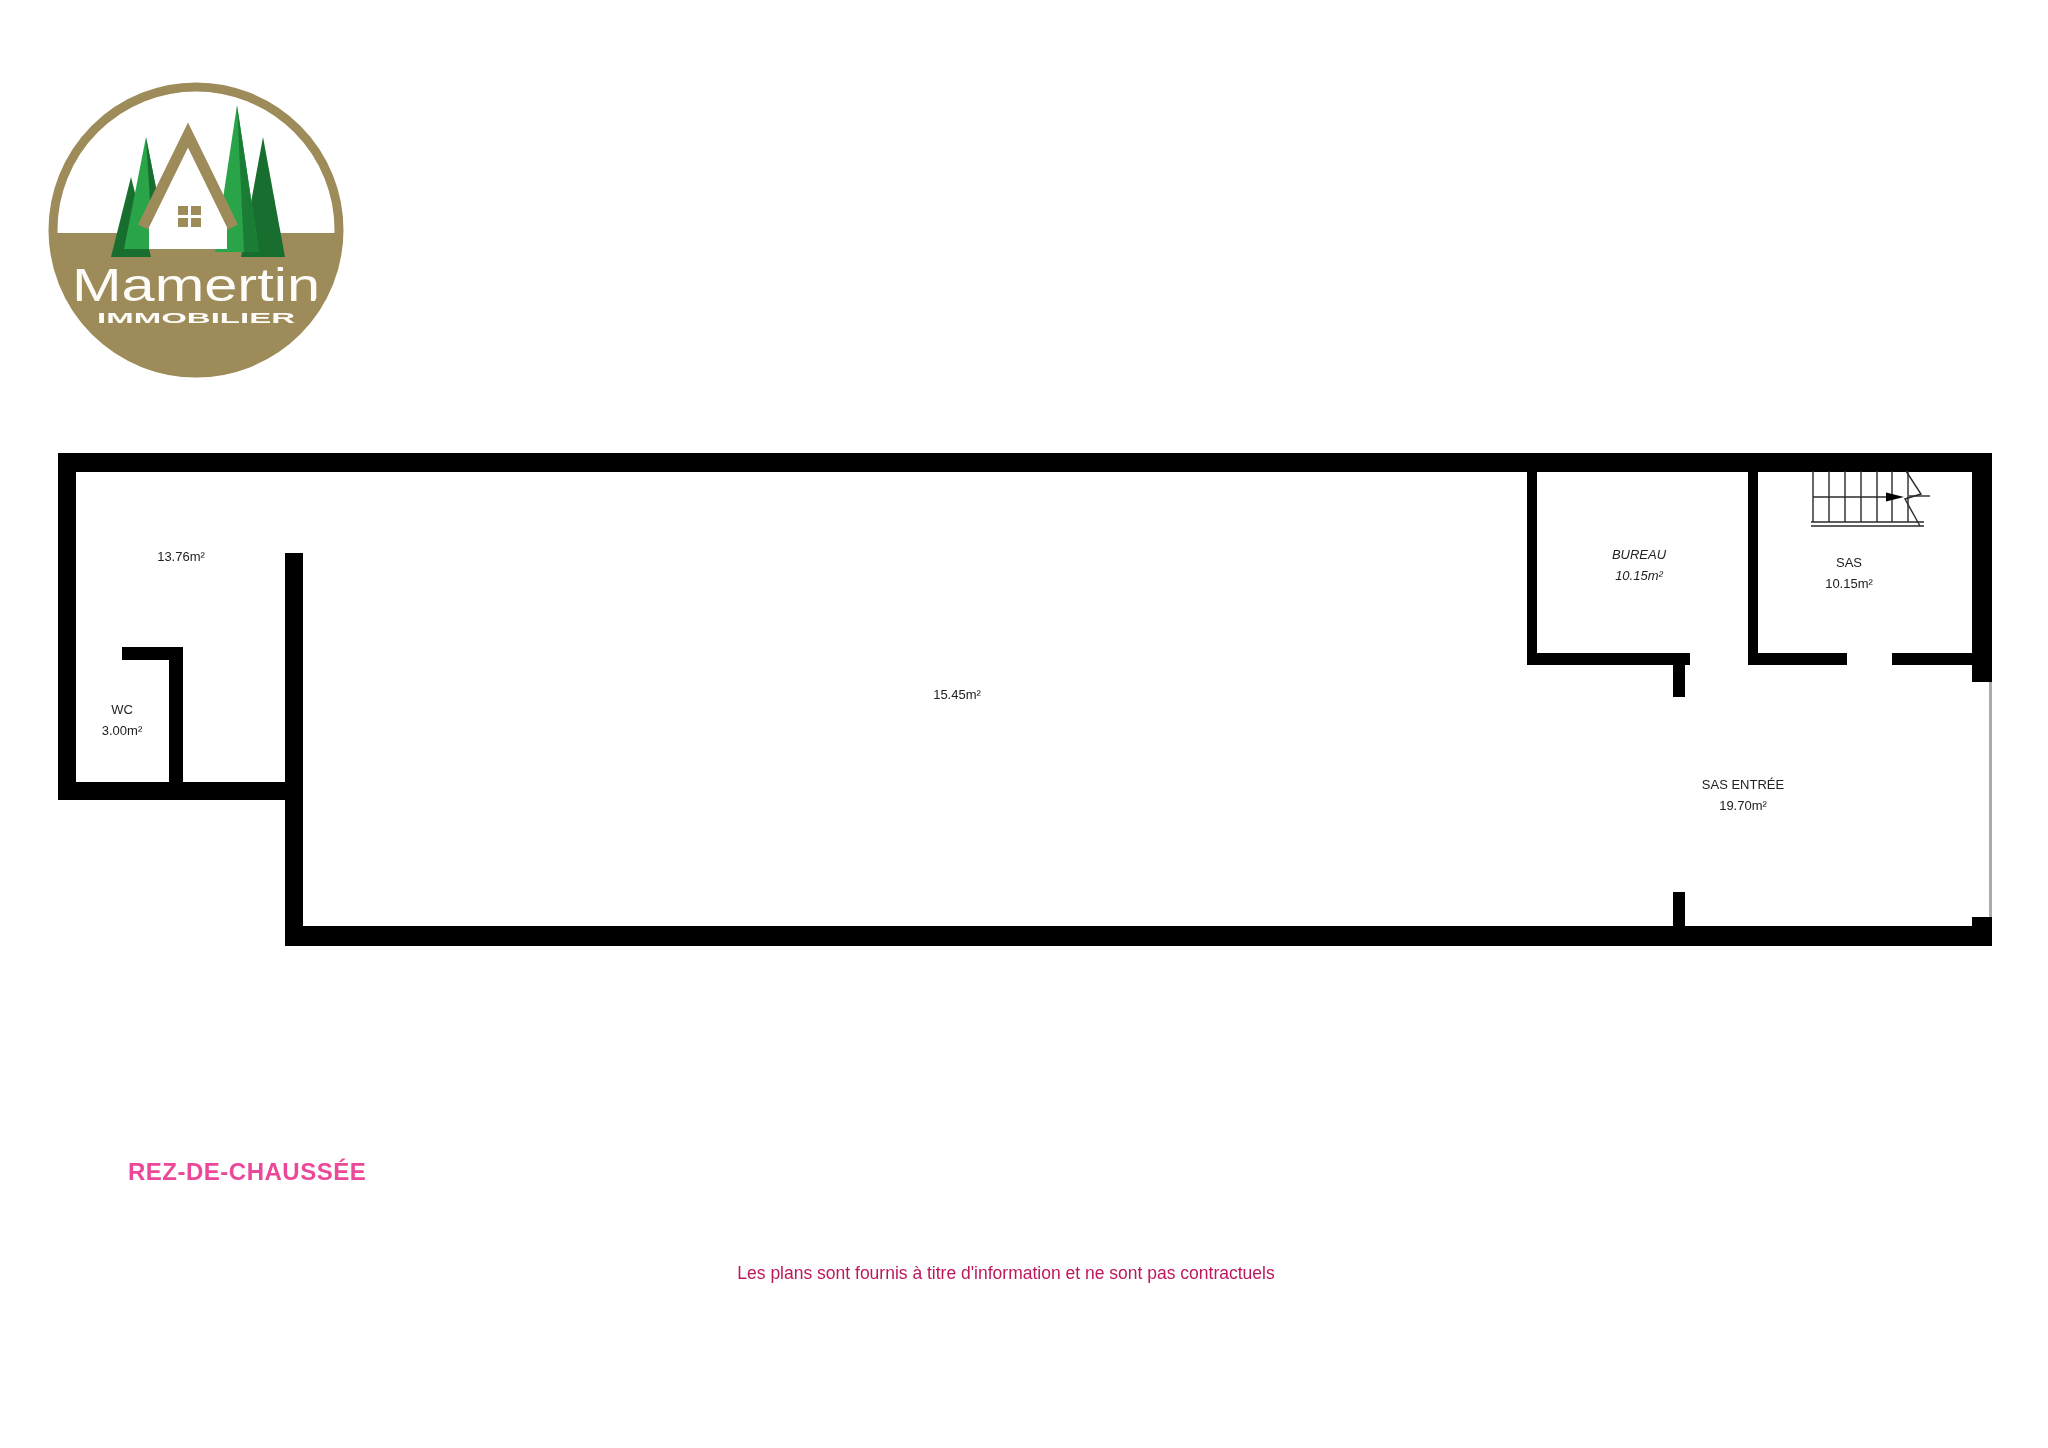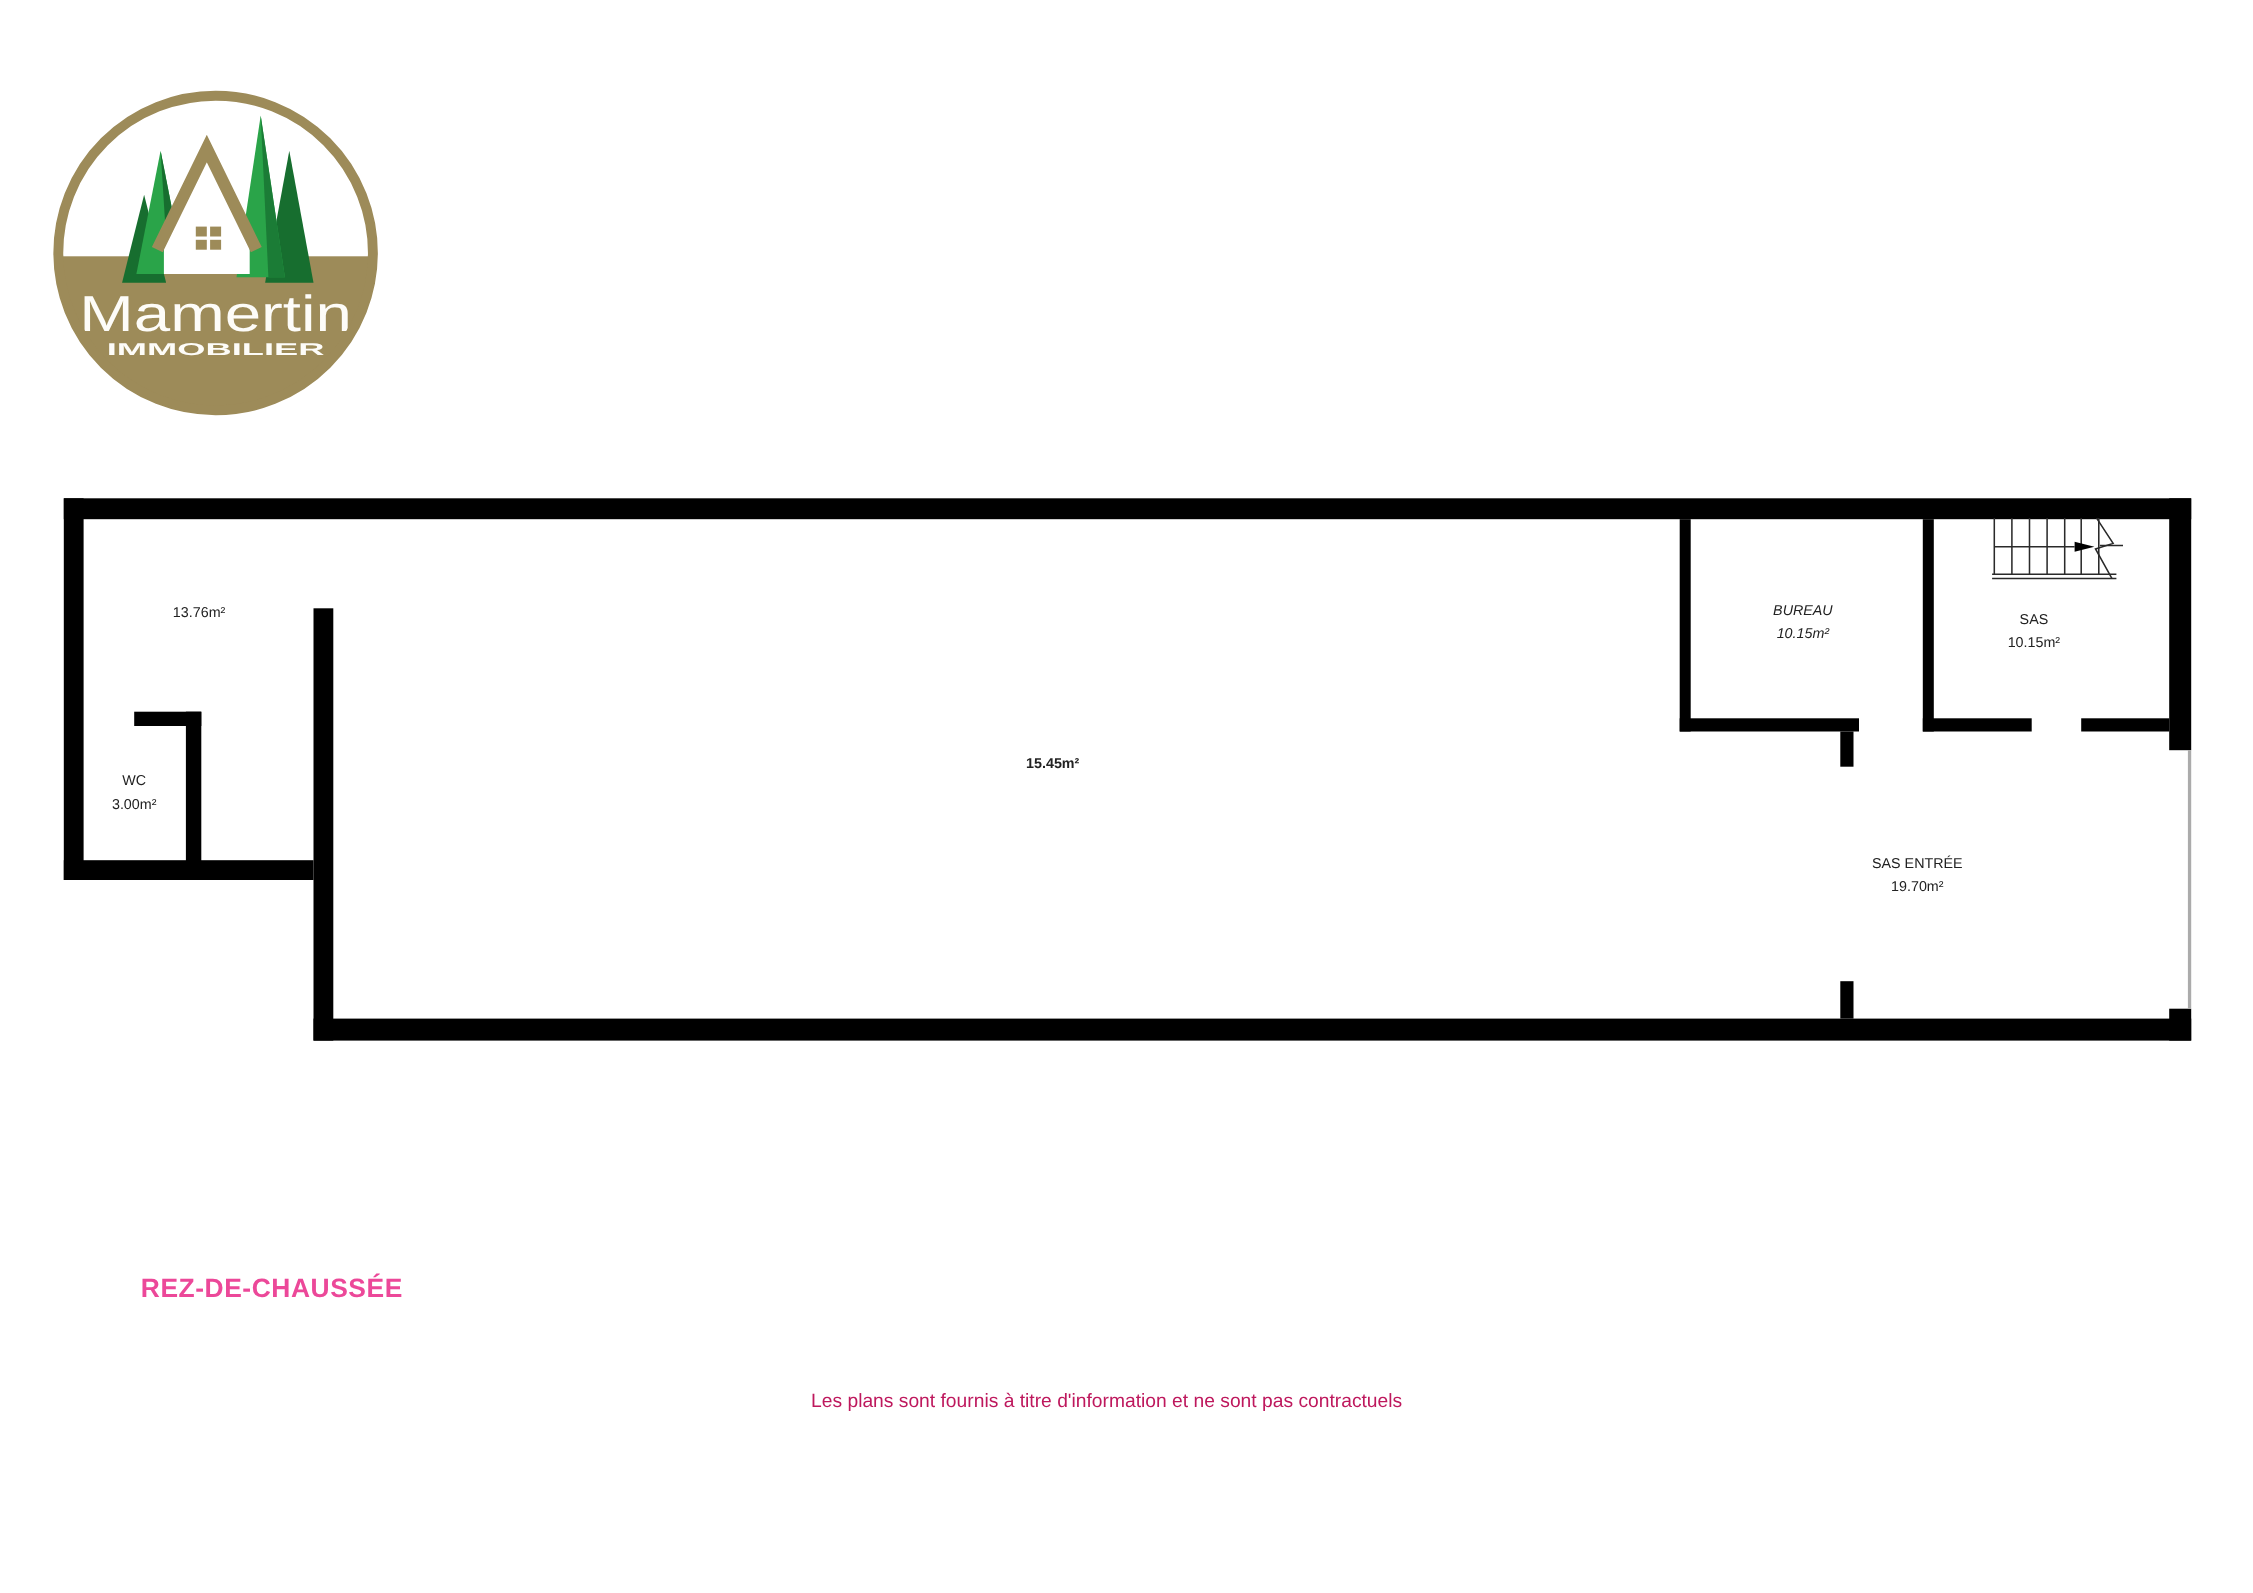--- a/index.html
+++ b/index.html
@@ -87,21 +87,21 @@
 
     <div class="room-label" style="left:181px;top:556px;">
       <span>13.76m²</span>
     </div>
 
     <div class="room-label" style="left:122px;top:720px;">
       <div>WC</div>
       <div>3.00m²</div>
     </div>
 
-    <div class="room-label" style="left:957px;top:694px;font-weight:bold;">
+    <div class="room-label" style="left:957px;top:694px;">
       <span>15.45m²</span>
     </div>
 
     <div class="room-label" style="left:1639px;top:565px;font-style:italic;">
       <div>BUREAU</div>
       <div>10.15m²</div>
     </div>
 
     <div class="room-label" style="left:1849px;top:573px;text-align:center;">
       <div>SAS</div>

